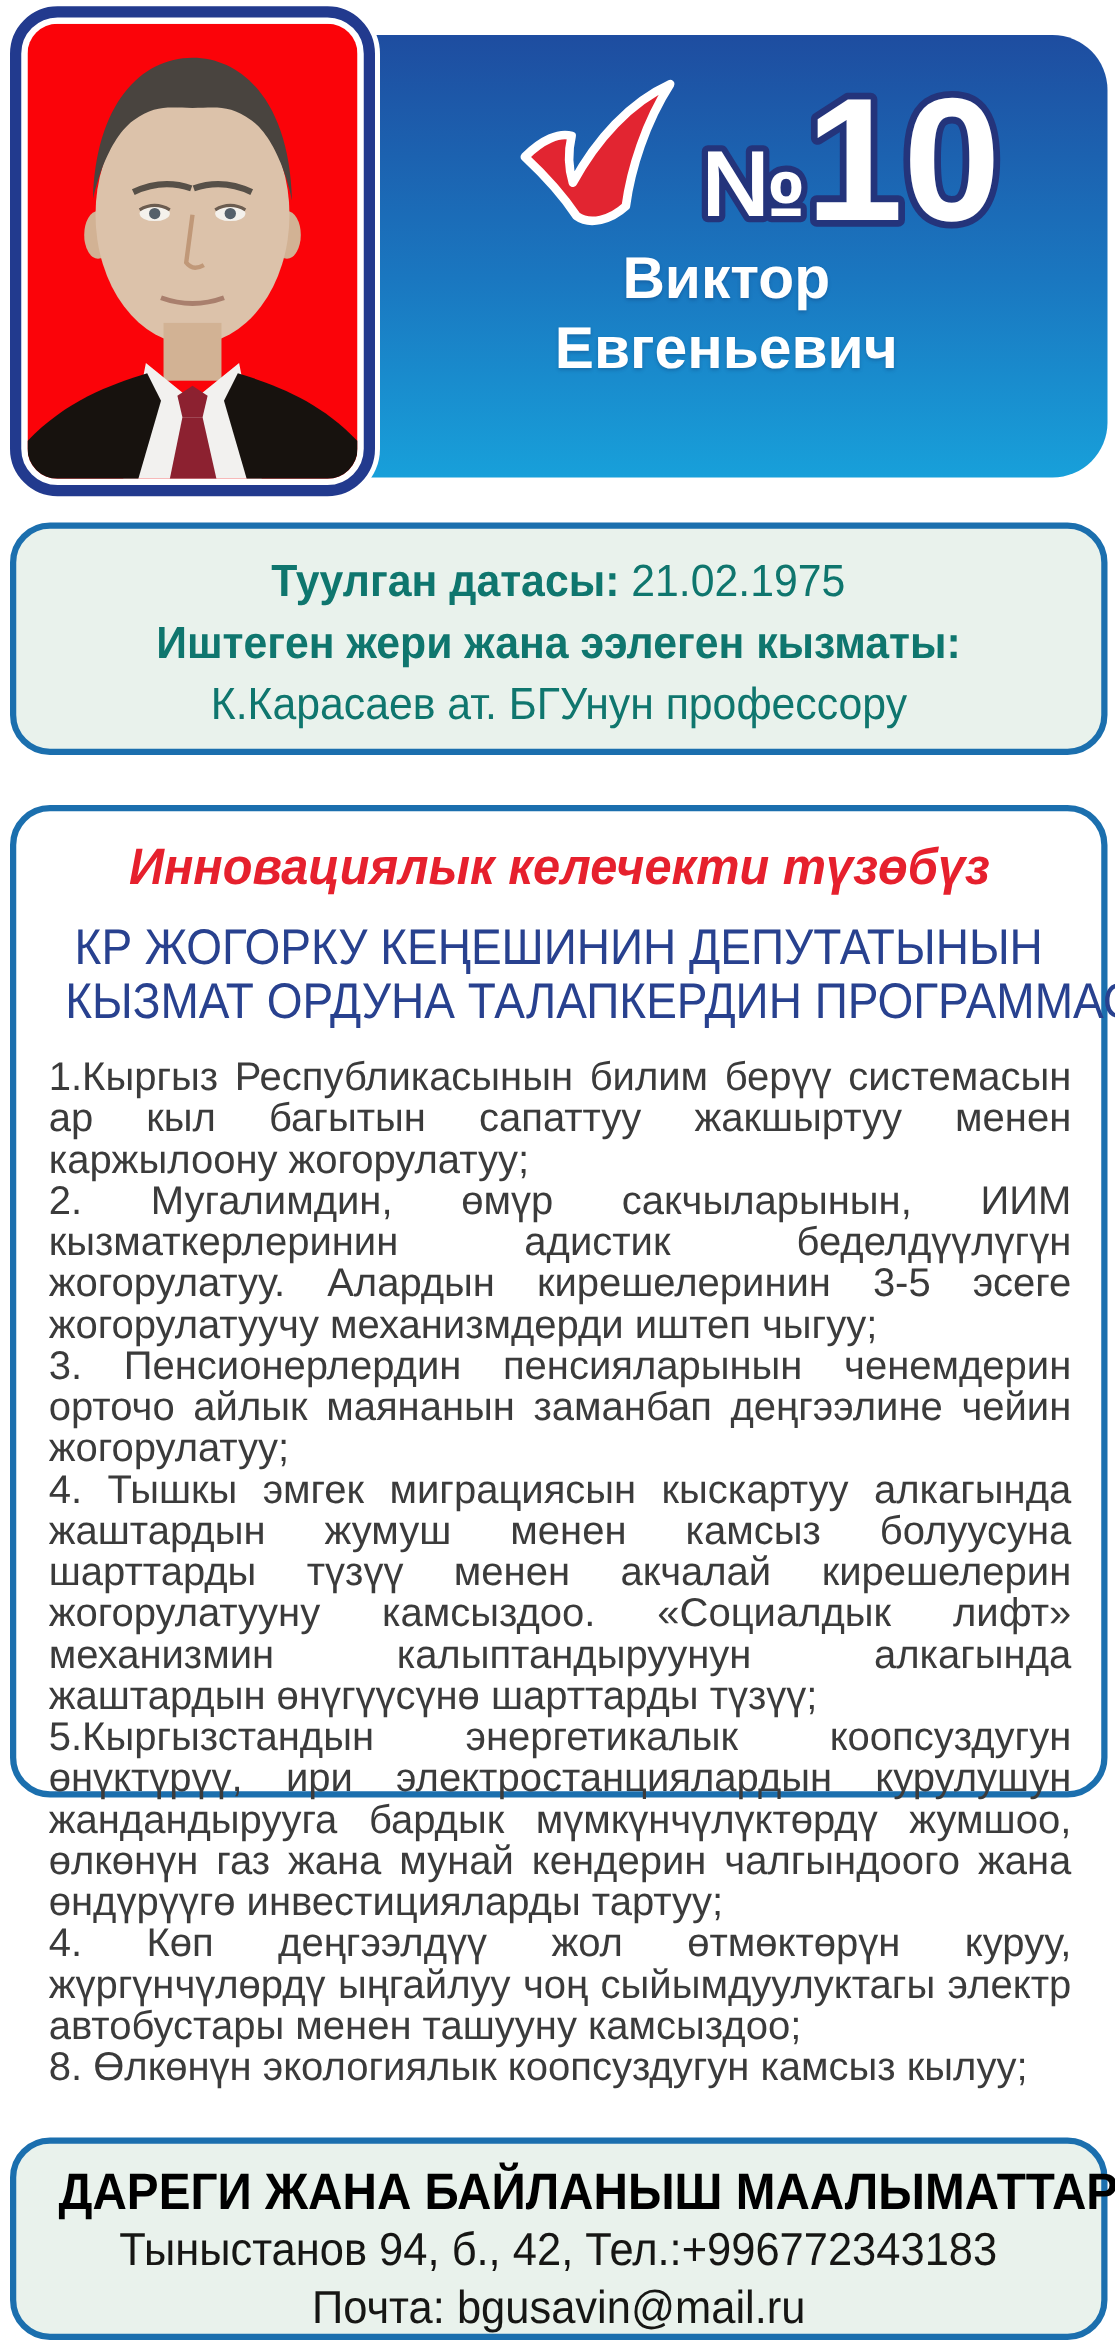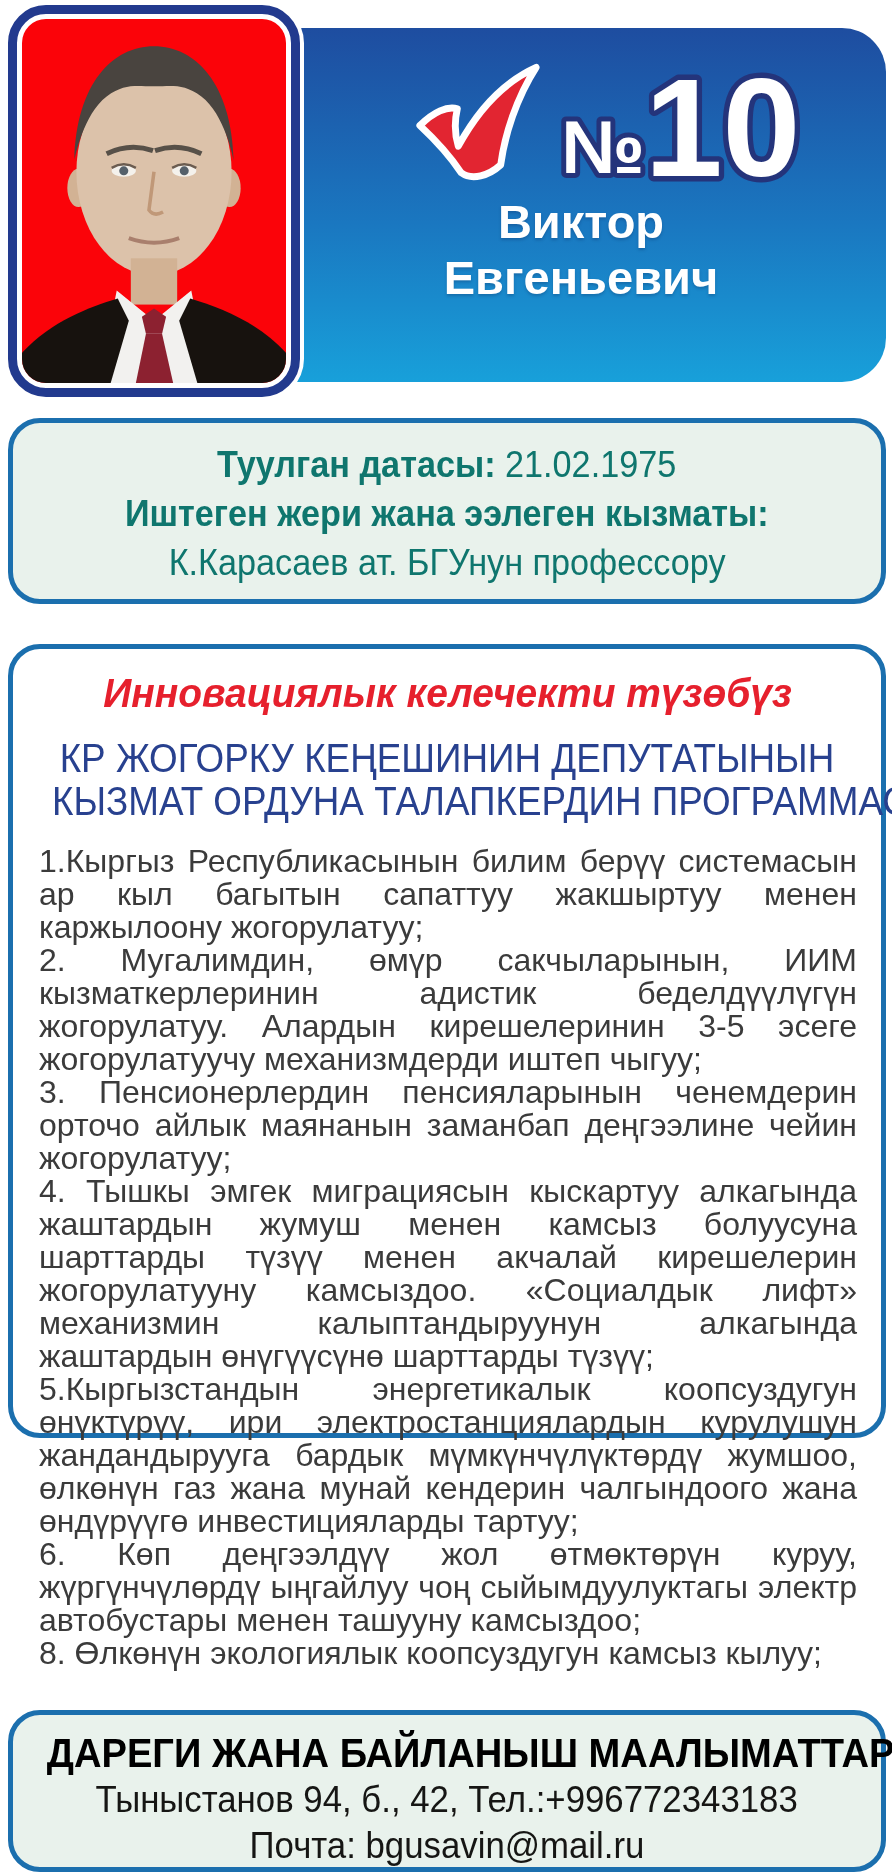--- a/index.html
+++ b/index.html
@@ -151,21 +151,21 @@
     <div class="program-title">
       <div><span class="sq">КР ЖОГОРКУ КЕҢЕШИНИН ДЕПУТАТЫНЫН</span></div>
       <div><span class="sq">КЫЗМАТ ОРДУНА ТАЛАПКЕРДИН ПРОГРАММАСЫ:</span></div>
     </div>
     <div class="program-list">
       <p>1.Кыргыз Республикасынын билим берүү системасын ар кыл багытын сапаттуу жакшыртуу менен каржылоону жогорулатуу;</p>
       <p>2. Мугалимдин, өмүр сакчыларынын, ИИМ кызматкерлеринин адистик беделдүүлүгүн жогорулатуу. Алардын кирешелеринин 3-5 эсеге жогорулатуучу механизмдерди иштеп чыгуу;</p>
       <p>3. Пенсионерлердин пенсияларынын ченемдерин орточо айлык маянанын заманбап деңгээлине чейин жогорулатуу;</p>
       <p>4. Тышкы эмгек миграциясын кыскартуу алкагында жаштардын жумуш менен камсыз болуусуна шарттарды түзүү менен акчалай кирешелерин жогорулатууну камсыздоо. «Социалдык лифт» механизмин калыптандыруунун алкагында жаштардын өнүгүүсүнө шарттарды түзүү;</p>
       <p>5.Кыргызстандын энергетикалык коопсуздугун өнүктүрүү, ири электростанциялардын курулушун жандандырууга бардык мүмкүнчүлүктөрдү жумшоо, өлкөнүн газ жана мунай кендерин чалгындоого жана өндүрүүгө инвестицияларды тартуу;</p>
-      <p>6. Көп деңгээлдүү жол өтмөктөрүн куруу, жүргүнчүлөрдү ыңгайлуу чоң сыйымдуулуктагы электр автобустары менен ташууну камсыздоо;</p>
+      <p>4. Көп деңгээлдүү жол өтмөктөрүн куруу, жүргүнчүлөрдү ыңгайлуу чоң сыйымдуулуктагы электр автобустары менен ташууну камсыздоо;</p>
       <p>8.  Өлкөнүн экологиялык коопсуздугун камсыз кылуу;</p>
     </div>
   </div>
 
   <div class="round-box greenbox contact-box">
     <div class="contact-title">
       <span class="sq">ДАРЕГИ ЖАНА БАЙЛАНЫШ МААЛЫМАТТАРЫ:</span>
     </div>
     <div class="contact-line">
       <span class="sq">Тыныстанов 94, б., 42, Тел.:+996772343183</span>

